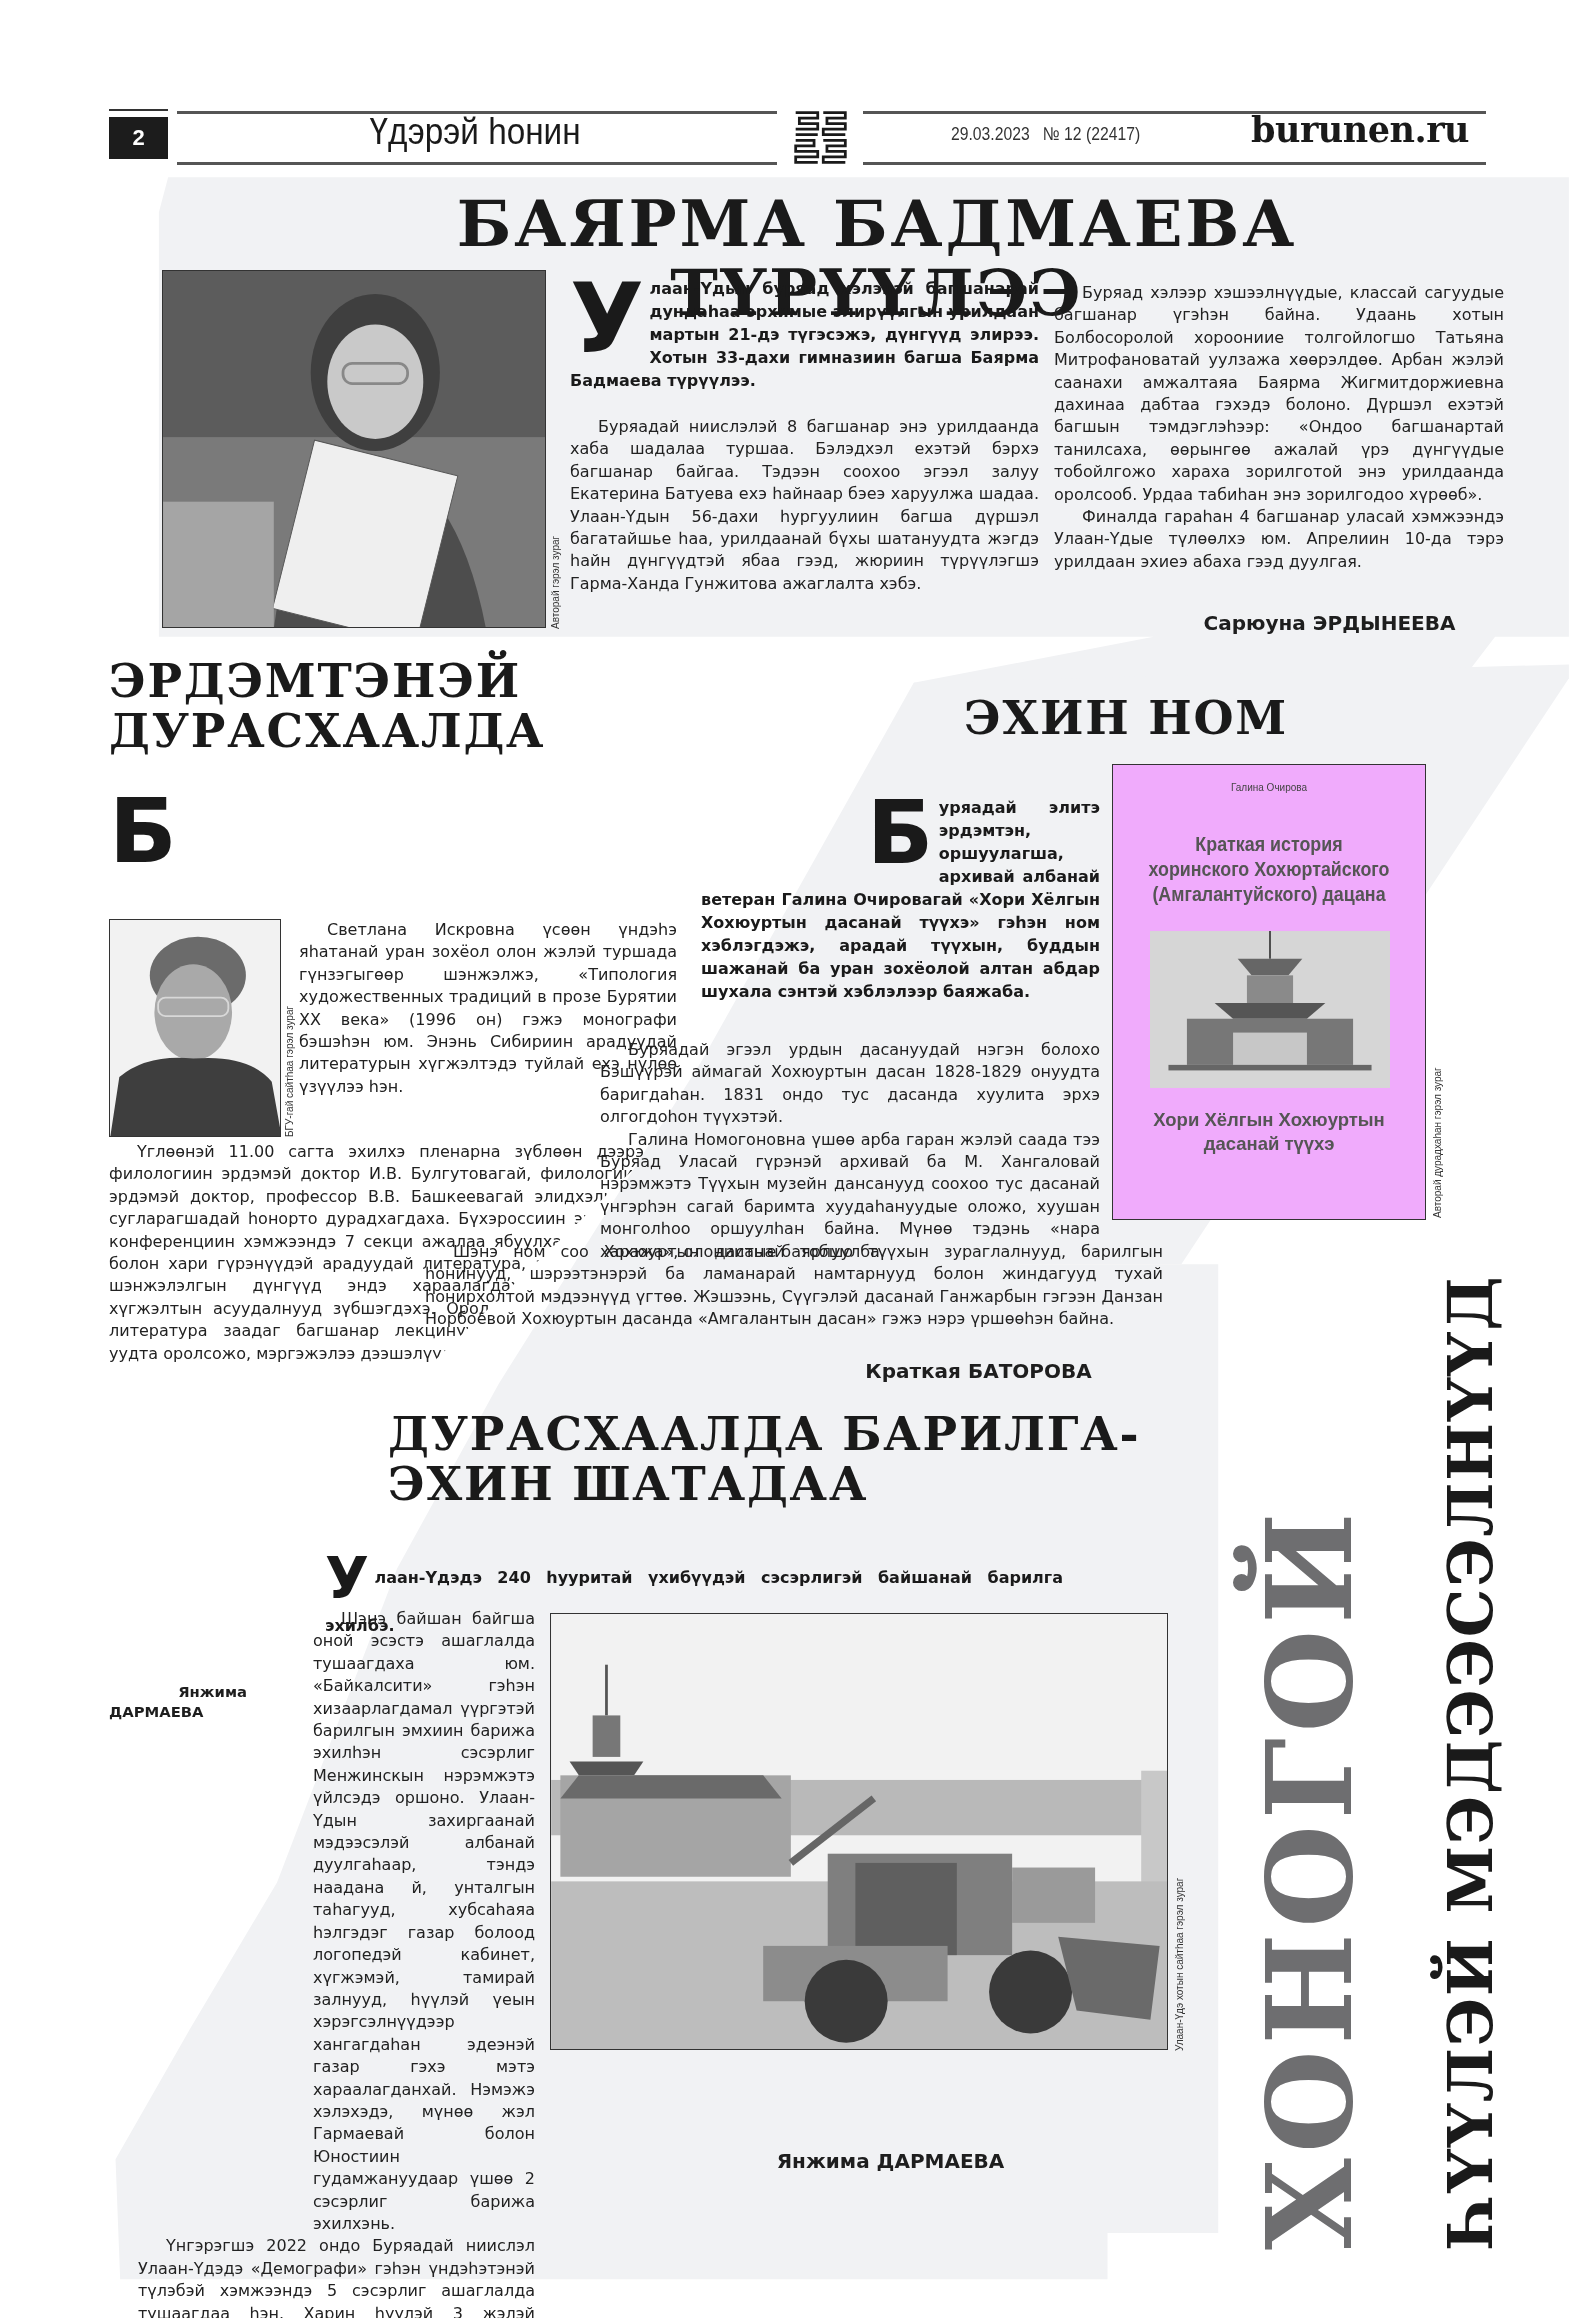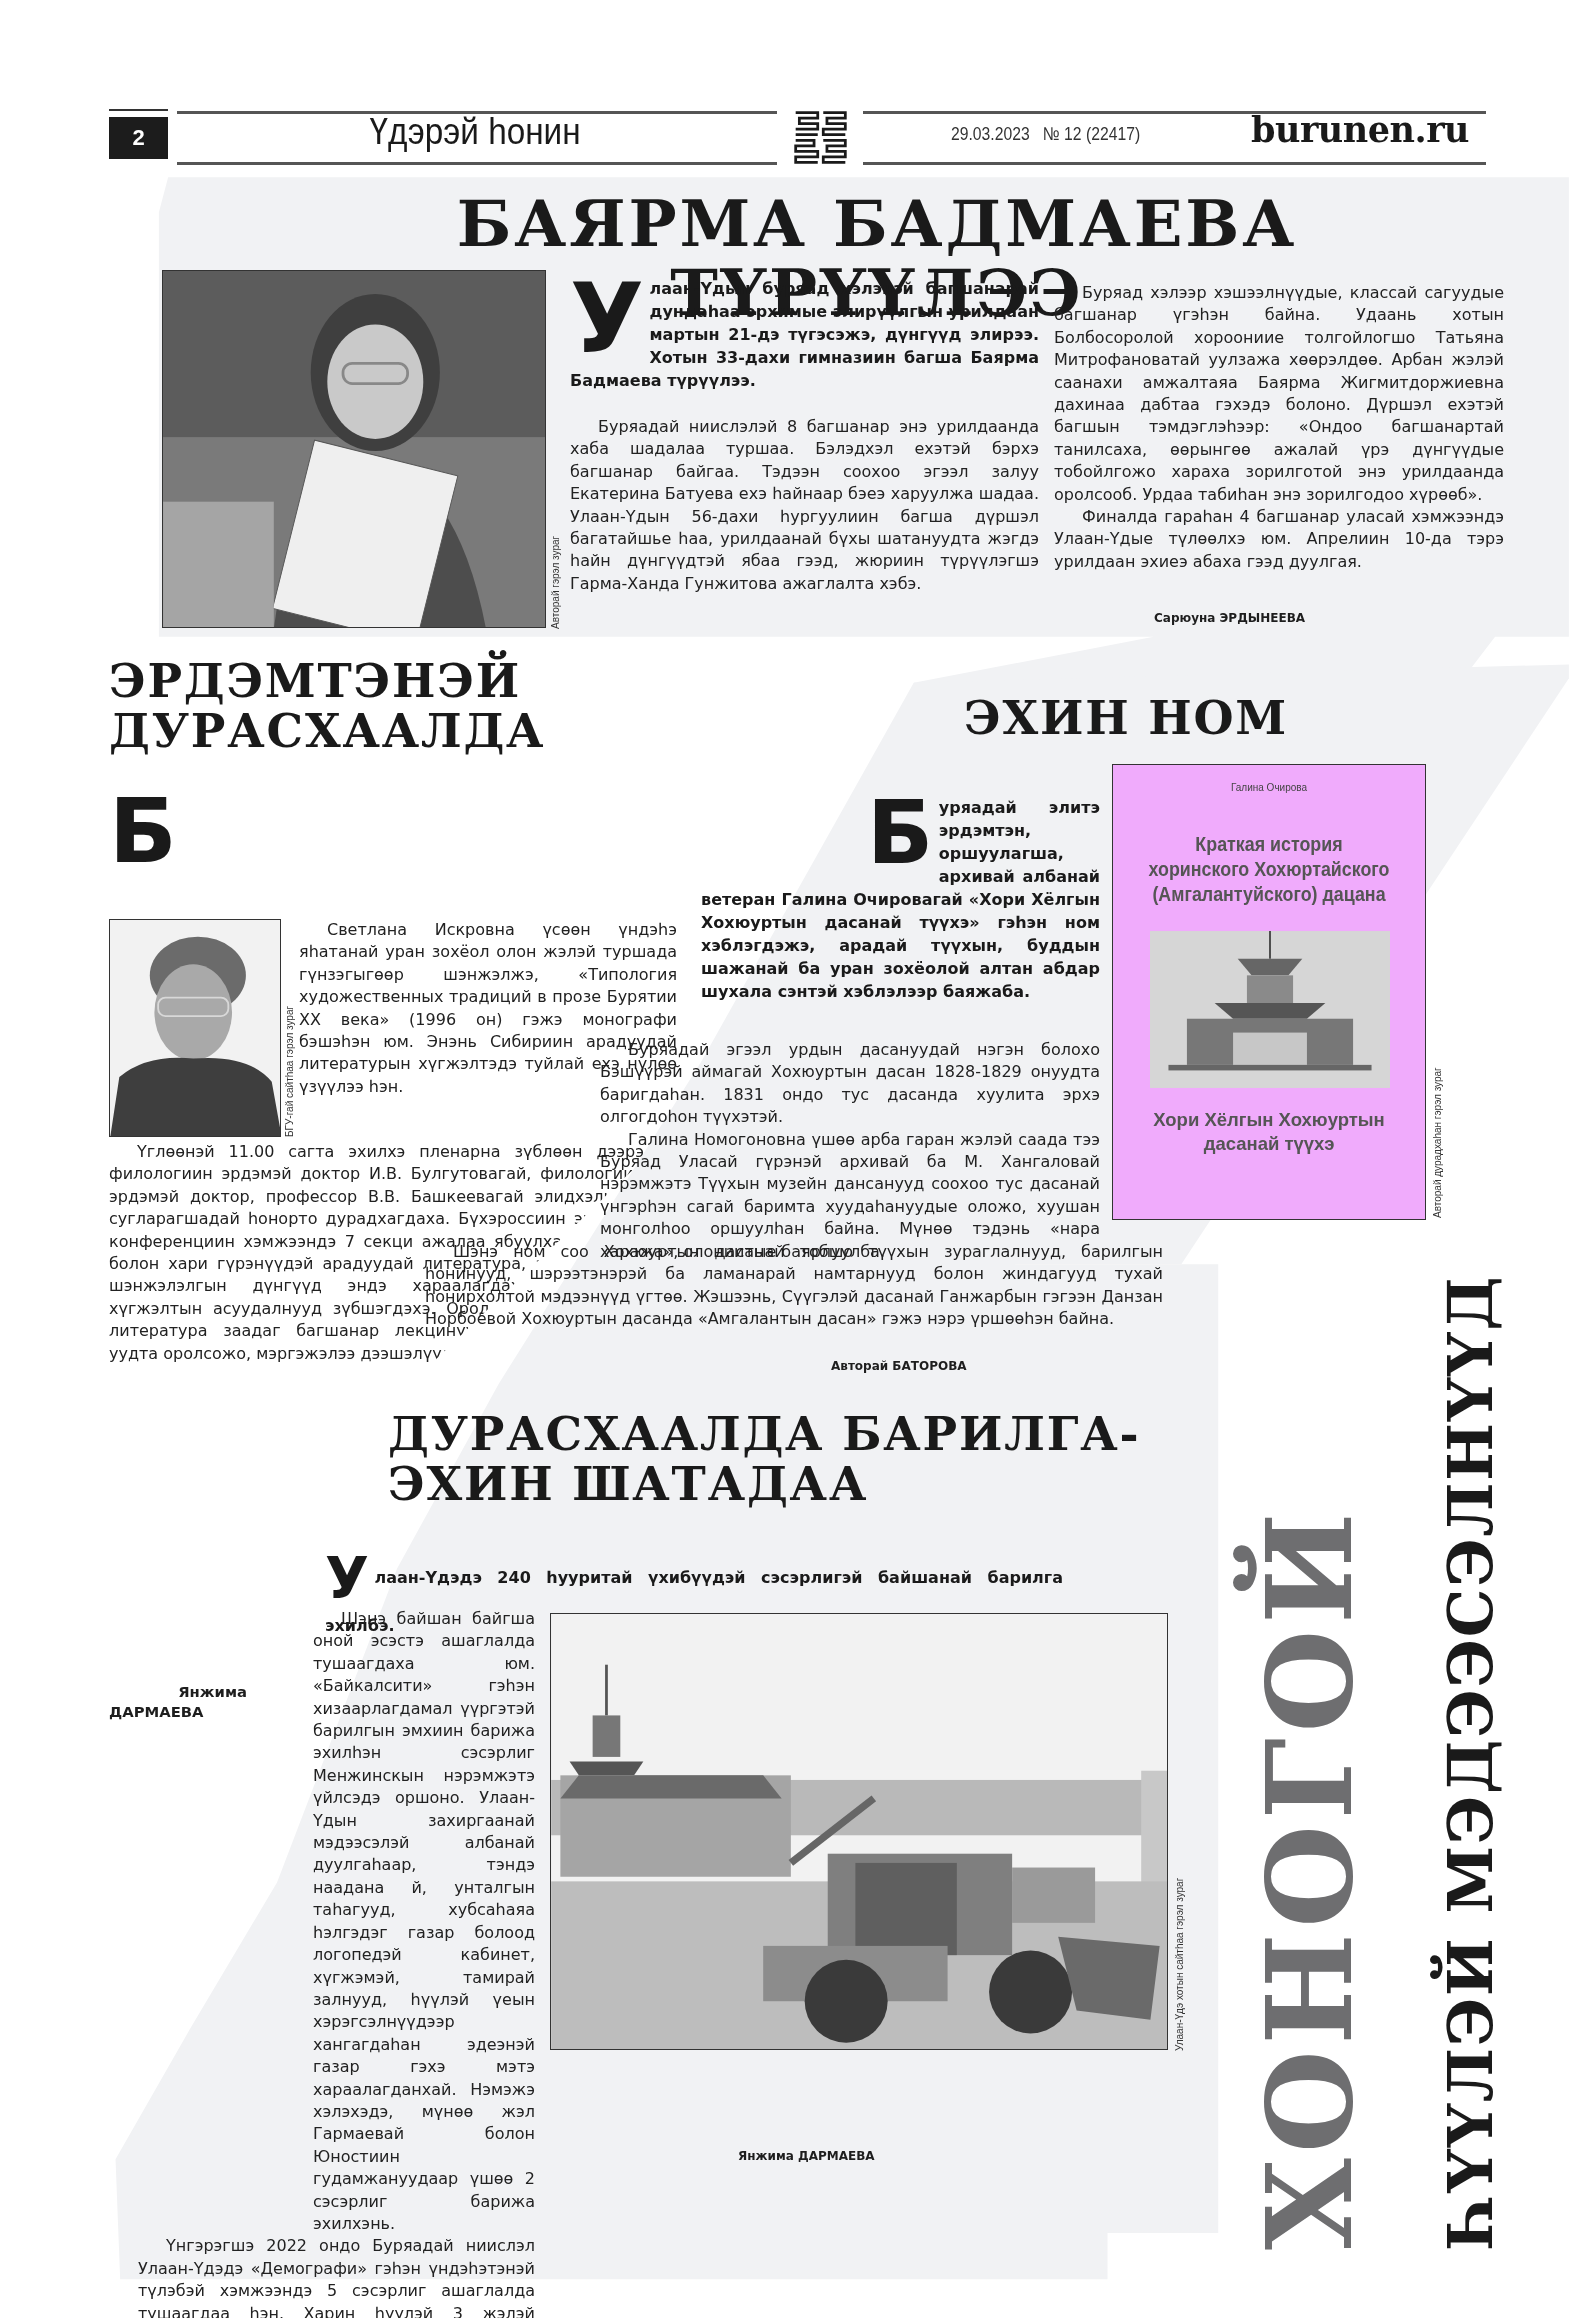--- a/index.html
+++ b/index.html
@@ -23,21 +23,21 @@
   .site { position: absolute; left: 1251px; top: 109px; font-family: "DejaVu Serif", serif; font-weight: bold; font-size: 35px; color: #1a1a1a; letter-spacing: -0.5px; }
 
   
   .headline { font-family: "DejaVu Serif", serif; font-weight: bold; color: #1a1a1a; line-height: 1.08; letter-spacing: 0.9px; }
 
   
   .txt { font-family: "DejaVu Sans", sans-serif; font-size: 16px; line-height: 22.4px; color: #222; text-align: justify; }
   .txt p { text-indent: 28px; }
   .lead { font-family: "DejaVu Sans", sans-serif; font-weight: bold; font-size: 16px; line-height: 23px; color: #1a1a1a; text-align: justify; }
   .dropcap { float: left; font-family: "DejaVu Sans", sans-serif; font-weight: bold; font-size: 96px; line-height: 76px; margin-right: 5.5px; margin-top: 3.7px; color: #1a1a1a; }
-  .byline { font-family: "DejaVu Sans", sans-serif; font-weight: bold; font-size: 12px; color: #1e1e1e; text-align: left; }
+  .byline { font-family: "DejaVu Sans", sans-serif; font-weight: bold; font-size: 20px; color: #1e1e1e; text-align: center; }
 
   .photo { border: 0.9px solid #333; background: #888; overflow: hidden; }
   .credit { position: absolute; font-family: "Liberation Sans", sans-serif; font-size: 10px; color: #333; transform: rotate(-90deg); transform-origin: left top; white-space: nowrap; }
 
   .vert { position: absolute; transform: rotate(-90deg); transform-origin: left top; white-space: nowrap; font-family: "DejaVu Serif", serif; font-weight: bold; }
 </style>
 </head>
 <body>
 
 <svg class="bg-shape" viewBox="0 0 1727 2512">
@@ -138,21 +138,21 @@
   <span>уряадай элитэ эрдэмтэн, оршуулагша, архивай албанай ветеран Галина Очировагай «Хори Хёлгын Хохюуртын дасанай түүхэ» гэһэн ном хэблэгдэжэ, арадай түүхын, буддын шажанай ба уран зохёолой алтан абдар шухала сэнтэй хэблэлээр баяжаба.</span>
 </div>
 
 <div class="abs txt" style="left:600px;top:1039px;width:500px;">
   <p>Буряадай эгээл урдын дасануудай нэгэн болохо Бэшүүрэй аймагай Хохюуртын дасан 1828-1829 онуудта баригдаһан. 1831 ондо тус дасанда хуулита эрхэ олгогдоһон түүхэтэй.</p>
   <p>Галина Номогоновна үшөө арба гаран жэлэй саада тээ Буряад Уласай гүрэнэй архивай ба М. Хангаловай нэрэмжэтэ Түүхын музейн дансанууд соохоо тус дасанай үнгэрһэн сагай баримта хуудаһануудые оложо, хуушан монголһоо оршуулһан байна. Мүнөө тэдэнь «нара хаража», олониитые баярлуулба.</p>
 </div>
 <div class="abs txt" style="left:425px;top:1241px;width:738px;">
   <p>Шэнэ ном соо Хохюуртын дасанай тобшо түүхын зураглалнууд, барилгын һонинууд, шэрээтэнэрэй ба ламанарай намтарнууд болон жиндагууд тухай һонирхолтой мэдээнүүд үгтөө. Жэшээнь, Сүүгэлэй дасанай Ганжарбын гэгээн Данзан Норбоевой Хохюуртын дасанда «Амгалантын дасан» гэжэ нэрэ үршөөһэн байна.</p>
 </div>
-<div class="abs byline" style="left:831px;top:1359px;width:295px;">Авторай БАТОРОВА</div>
+<div class="abs byline" style="left:831px;top:1359px;width:295px;">Краткая БАТОРОВА</div>
 
 <div class="abs photo" style="left:1112px;top:764px;width:314px;height:456px;background:#f0abfc;">
   <div style="position:absolute;top:16.6px;width:100%;text-align:center;font-family:'Liberation Sans',sans-serif;font-size:10px;color:#444;">Галина Очирова</div>
   <div style="position:absolute;top:66px;left:13px;right:13px;text-align:center;font-family:'Liberation Sans',sans-serif;font-weight:bold;font-size:21px;line-height:25px;color:#555;transform:scaleX(0.85);">Краткая история хоринского Хохюртайского (Амгалантуйского) дацана</div>
   <svg style="position:absolute;left:37px;top:166px;" width="240" height="157" viewBox="0 0 260 170">
     <rect x="0" y="0" width="260" height="170" fill="#d6d6d6"></rect>
     <line x1="130" y1="0" x2="130" y2="30" stroke="#444" stroke-width="2"></line>
     <polygon points="95,30 165,30 150,48 110,48" fill="#666"></polygon>
     <rect x="105" y="48" width="50" height="30" fill="#8a8a8a"></rect>
     <polygon points="70,78 190,78 170,95 90,95" fill="#555"></polygon>

